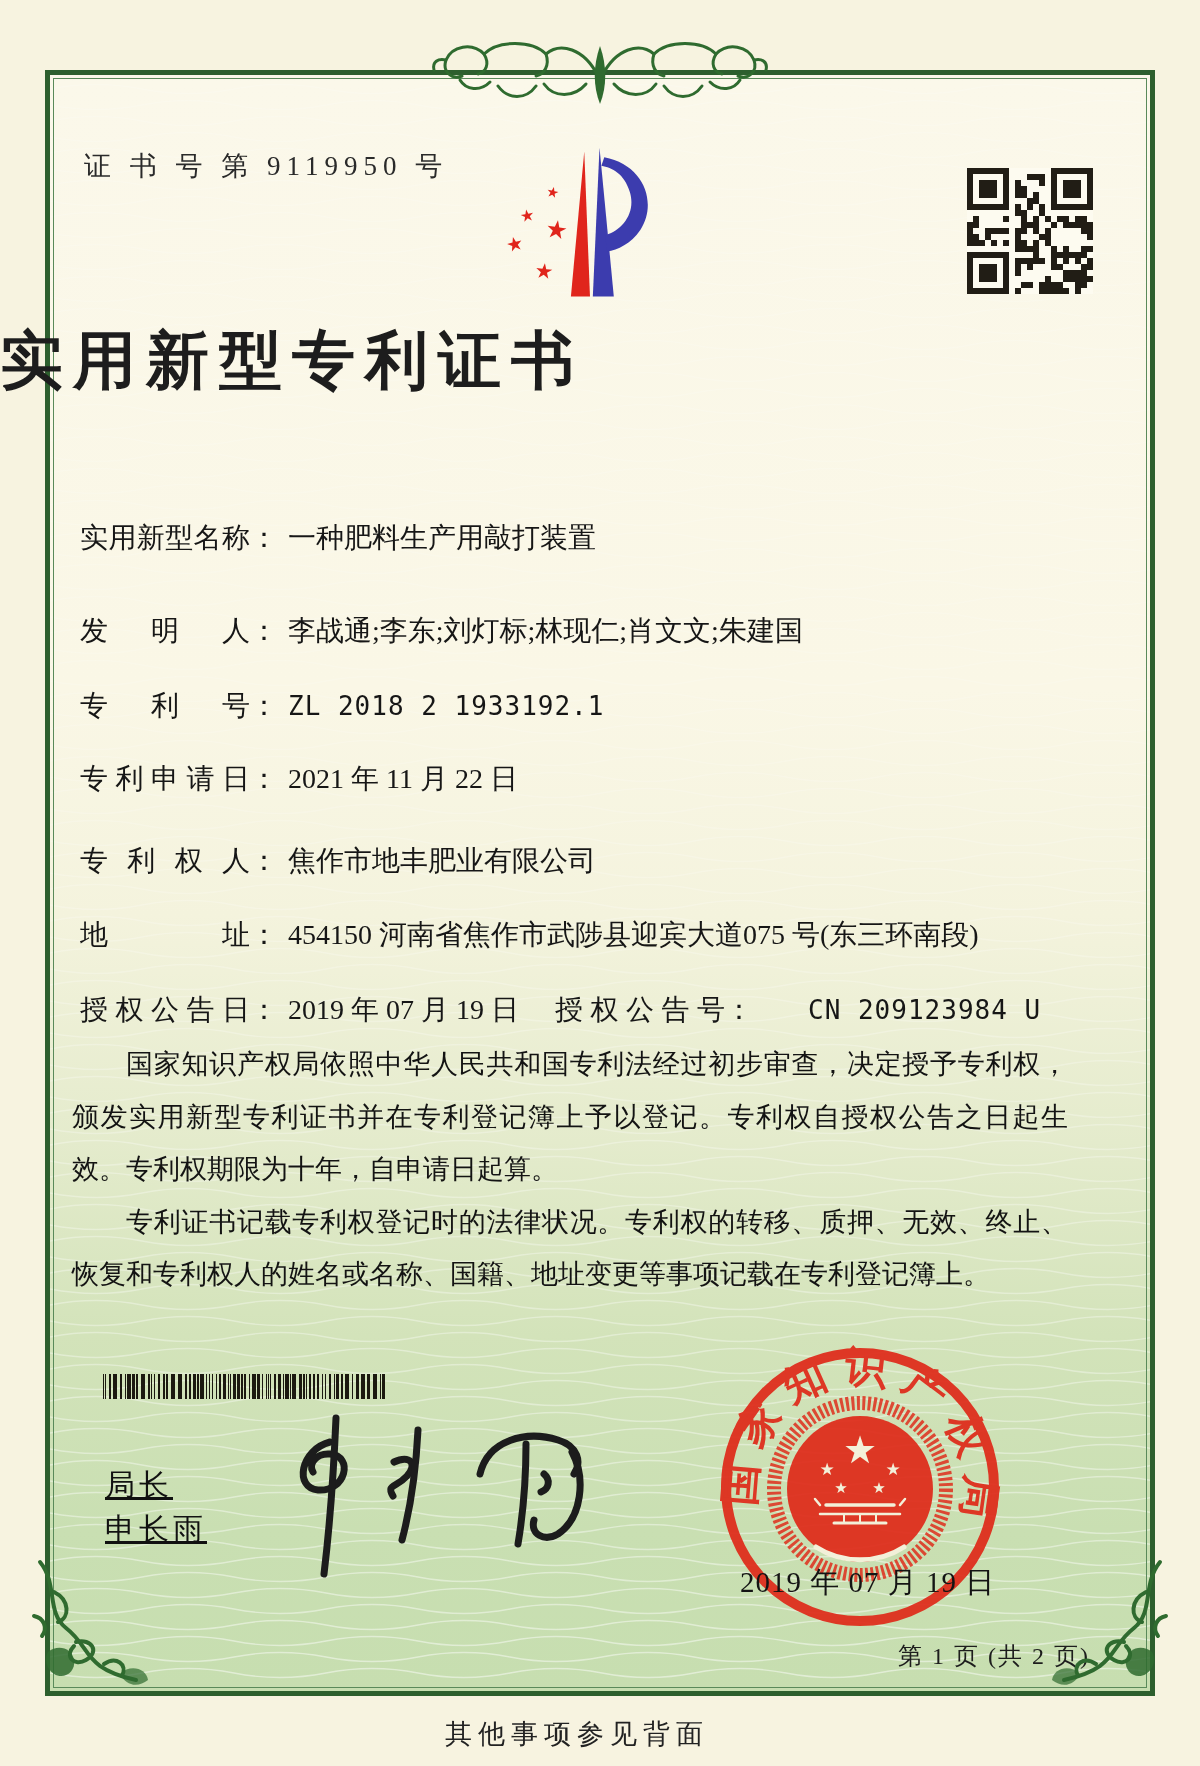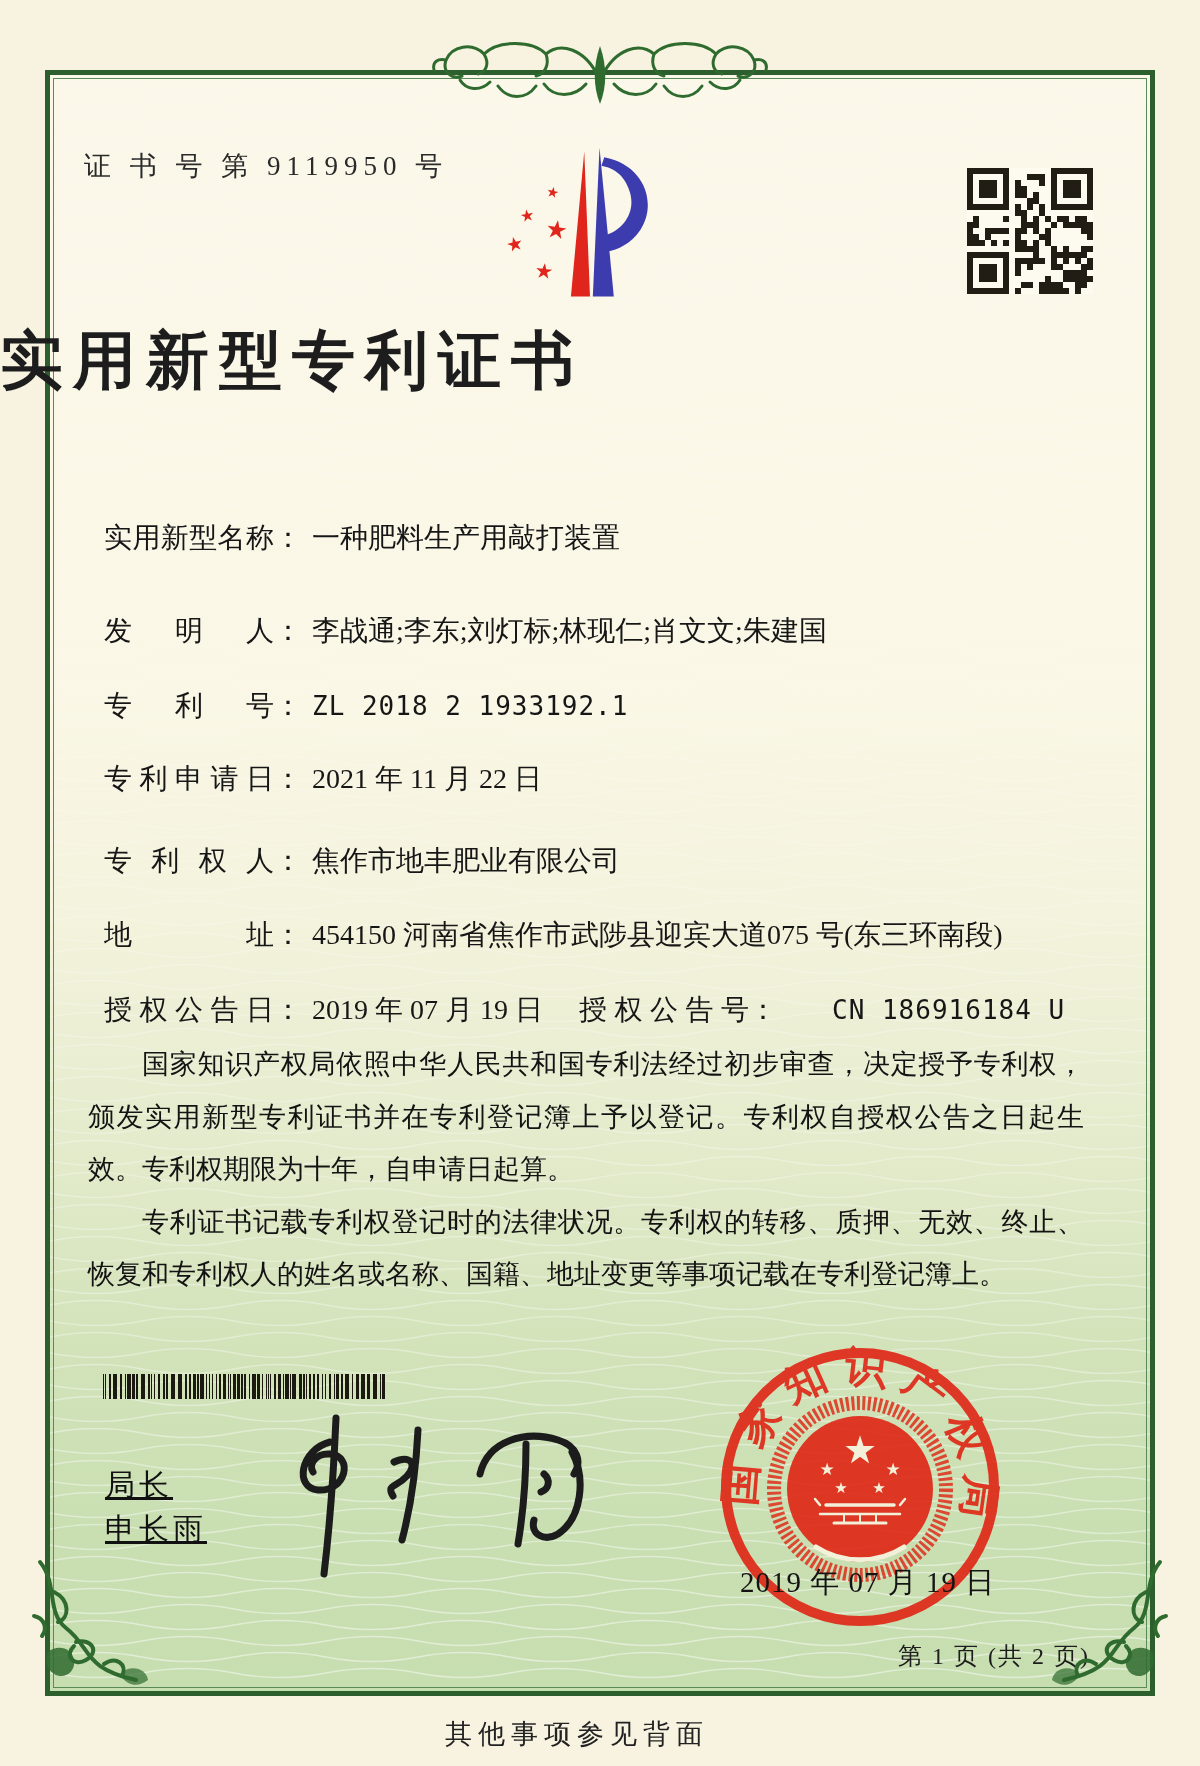--- a/index.html
+++ b/index.html
@@ -20,30 +20,30 @@
   }
   .frame-inner{position:absolute;inset:3px;border:1.5px solid #5a8a5a;}
   .content{position:absolute;inset:0;z-index:5;}
   .cert-no{position:absolute;left:76px;top:148px;font-size:27px;letter-spacing:6px;color:#2a2a2a;margin-left:8px;}
   .logo{position:absolute;left:444px;top:142px;z-index:5;}
   .qr{position:absolute;left:967px;top:168px;z-index:5;}
   .title{
     position:absolute;top:318px;left:0;width:1114px;text-align:left;
     font-size:63px;font-weight:700;letter-spacing:10px;color:#1d1d1d;
   }
-  .fields{position:absolute;left:104px;top:518px;right:40px;}
+  .fields{position:absolute;left:80px;top:518px;right:40px;}
   .field-row{display:flex;align-items:baseline;font-size:28px;line-height:40px;color:#161616;}
   .r2{margin-top:53px}.r3{margin-top:35px}.r4{margin-top:33px}
   .r5{margin-top:42px}.r6{margin-top:34px}.r7{margin-top:35px}
   .jlabel{display:inline-block;width:170px;text-align:justify;text-align-last:justify;}
   .colon{margin-right:10px;}
   .mono{font-family:"DejaVu Sans Mono", monospace;font-size:26px;letter-spacing:1px;}
   .pair{display:flex;align-items:baseline;}
   .pair2{margin-left:36px;gap:45px;}
-  .paras{position:absolute;left:88px;top:1038px;width:996px;font-size:27px;line-height:52.5px;text-align:justify;color:#131313;}
+  .paras{position:absolute;left:72px;top:1038px;width:996px;font-size:27px;line-height:52.5px;text-align:justify;color:#131313;}
   .para{margin:0;text-indent:2em;}
   .barcode{position:absolute;left:103px;top:1374px;z-index:5;}
   .director{position:absolute;left:105px;top:1463px;z-index:6;font-size:30px;color:#111;}
   .director div{letter-spacing:4px;line-height:44px;text-decoration:underline;}
   .signature{position:absolute;left:272px;top:1412px;z-index:6;}
   .seal{position:absolute;left:710px;top:1337px;z-index:7;opacity:.93;}
   .seal-date{position:absolute;left:740px;top:1563px;width:260px;z-index:8;font-size:29px;letter-spacing:1px;color:#141414;}
   .page-info{position:absolute;top:1640px;left:0;width:1090px;text-align:right;font-size:24px;letter-spacing:2px;color:#1d1d1d;}
   .back-note{position:absolute;top:1716px;left:2px;width:1150px;text-align:center;font-size:27px;letter-spacing:6px;color:#222;}
   .dragons{position:absolute;left:410px;top:28px;z-index:6;}
@@ -477,21 +477,21 @@
       <span class="flabel"><span class="jlabel">地址</span><span class="colon">：</span></span>
       <span class="fvalue">454150 河南省焦作市武陟县迎宾大道075 号(东三环南段)</span>
     </div>
     <div class="field-row r7">
       <span class="pair">
         <span class="flabel"><span class="jlabel">授权公告日</span><span class="colon">：</span></span>
         <span class="fvalue">2019 年 07 月 19 日</span>
       </span>
       <span class="pair pair2">
         <span class="flabel"><span class="jlabel">授权公告号</span><span class="colon">：</span></span>
-        <span class="fvalue mono">CN 186916184 U</span>
+        <span class="fvalue mono">CN 209123984 U</span>
       </span>
     </div>
   </div>
 
   <div class="paras">
     <p class="para">国家知识产权局依照中华人民共和国专利法经过初步审查，决定授予专利权，颁发实用新型专利证书并在专利登记簿上予以登记。专利权自授权公告之日起生效。专利权期限为十年，自申请日起算。</p>
     <p class="para">专利证书记载专利权登记时的法律状况。专利权的转移、质押、无效、终止、恢复和专利权人的姓名或名称、国籍、地址变更等事项记载在专利登记簿上。</p>
   </div>
 
   <svg class="barcode" id="barcode" width="283" height="25" viewBox="0 0 283 25">

